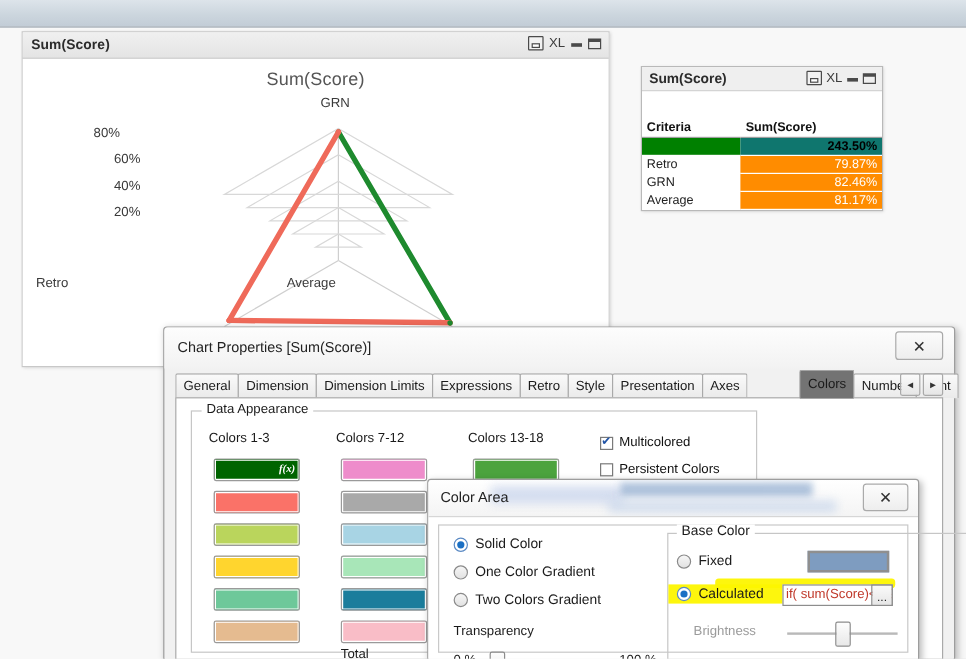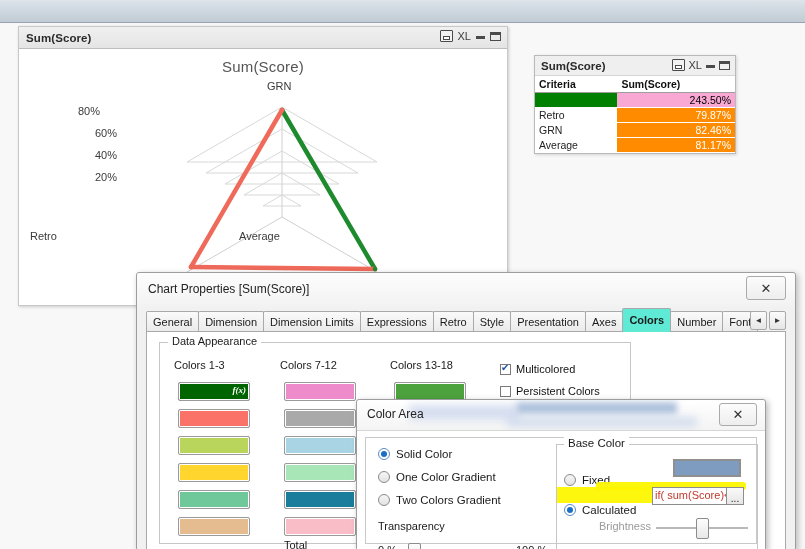--- a/index.html
+++ b/index.html
@@ -55,31 +55,31 @@
   
   .table-window {
     position:absolute; left:534px; top:55px; width:200px;
     background:#fff; border:1px solid #b9b9b9;
     box-shadow: 1px 1px 3px rgba(0,0,0,0.15);
   }
   .tw-titlebar{ position:relative; height:19px; background:#efefef; border-bottom:1px solid #d4d4d4;
     display:flex; align-items:center; }
   .tw-title{ font-size:11.5px; font-weight:bold; color:#2b2b2b; margin-left:6px;}
   .tw-btns{ position:absolute; right:5px; top:3px; display:flex; align-items:center; gap:4px;}
-  table.qtable{ border-collapse:collapse; width:100%; font-size:10.5px; }
+  table.qtable{ border-collapse:collapse; width:100%; font-size:10.5px;margin-top:22px; }
   table.qtable th{
     background:#ffffff; color:#111; font-weight:bold; text-align:left;
     padding:2px 4px; border-bottom:1px solid #9e9e9e; font-size:10.5px;
   }
   table.qtable th.num { text-align:left; }
   table.qtable td{ padding:1px 4px; border-bottom:1px solid #ffffff; font-size:10.5px; color:#222;}
   td.lbl{ background:#fff; color:#222; }
   td.val{ text-align:right; font-weight:normal; }
   tr.total td.lbl{ background:#008000; }
-  tr.total td.val{ background:#f9a8d4; color:#000; font-weight:normal; }
+  tr.total td.val{ background:#0f766e; color:#000; font-weight:bold; }
   tr.data td.val{ background:#FF8C00; color:#fff; }
 
   
   .props-dialog{
     position:absolute; left:136px; top:272px; width:658px; height:277px;
     background:#f1f1f1; border:1px solid #9d9d9d; border-radius:3px;
     box-shadow: 2px 2px 6px rgba(0,0,0,0.25);
   }
   .pd-title{
     position:relative; height:34px;
@@ -95,21 +95,21 @@
     font-size:13px; color:#333; cursor:pointer;
   }
   .tabstrip{ position:absolute; left:9px; top:38px; right:9px; height:21px; display:flex; align-items:flex-end; }
   .tab{
     font-size:11px; color:#1a1a1a; padding:3px 6px 3px 6px;
     background:linear-gradient(to bottom,#fafafa,#eaeaea);
     border:1px solid #a9a9a9; border-bottom:none; margin-right:-1px;
     border-top-left-radius:2px; border-top-right-radius:2px;
     height:14px; line-height:14px; cursor:pointer; white-space:nowrap;
   }
-  .tab.active{ background:#5eead4; height:17px; line-height:16px; position:relative; z-index:5; font-weight:bold;}
+  .tab.active{ background:#737373; height:17px; line-height:16px; position:relative; z-index:5; font-weight:normal;margin-left:44px;}
   .tabarrows{ position:absolute; right:9px; top:38px; display:flex; gap:2px; }
   .tabarrow{
     width:15px; height:17px; border:1px solid #a9a9a9; border-radius:2px;
     background:linear-gradient(to bottom,#fbfbfb,#e6e6e6);
     font-size:8px; color:#333; display:flex; align-items:center; justify-content:center; cursor:pointer;
   }
   .pd-page{
     position:absolute; left:9px; top:58px; right:9px; bottom:0;
     background:#fff; border:1px solid #a9a9a9;
   }
@@ -203,21 +203,21 @@
   }
   .highlight{
     position:absolute; background:#fdf500; opacity:.95;
   }
   .slider-track{ position:absolute; height:2px; background:#b9b9b9; }
   .slider-thumb{
     position:absolute; width:11px; height:19px; border:1px solid #8c8c8c;
     background:linear-gradient(to bottom,#fdfdfd,#e8e8e8); border-radius:2px;
   }
   .small-lbl{ position:absolute; font-size:11px; color:#1a1a1a; }
-  .small-lbl.dim{ color:#9b9b9b;margin-left:21px; }
+  .small-lbl.dim{ color:#9b9b9b; }
 </style>
 </head>
 <body>
 
 <div id="root">
 
   <div class="top-strip"></div>
 
   <div class="chart-window">
     <div class="cw-titlebar">
@@ -395,34 +395,34 @@
           <span class="radio"></span>
           <span>Two Colors Gradient</span>
         </div>
 
         <span class="small-lbl" style="left:12px; top:82px;">Transparency</span>
         <span class="small-lbl" style="left:12px; top:106px;">0 %</span>
 
         <div class="slider-thumb" style="left:42px; top:105px;"></div>
         <span class="small-lbl" style="left:150px; top:106px;">100 %</span>
 
-        <div class="mini-group" style="left:190px; top:6px; width:200px; height:104px;">
+        <div class="mini-group" style="left:190px; top:6px; width:200px; height:104px;padding-left:48px;">
           <span class="mini-legend">Base Color</span>
         </div>
 
-        <div class="radio-row" style="left:198px; top:36px;">
+        <div class="radio-row" style="left:198px; top:24px;">
           <span class="radio"></span>
           <span>Fixed</span>
         </div>
         <div class="base-swatch" style="left:307px; top:21px;"></div>
 
         <div class="highlight" style="left:191px; top:49px; width:185px; height:16px;"></div>
         <div class="highlight" style="left:230px; top:44px; width:150px; height:8px; border-radius:3px;"></div>
 
-        <div class="radio-row" style="left:198px; top:66px; z-index:3;">
+        <div class="radio-row" style="left:198px; top:51px; z-index:3;">
           <span class="radio on"></span>
           <span>Calculated</span>
         </div>
         <div class="calc-input" style="left:286px; top:49px; z-index:4;">if( sum(Score)&lt;.79</div>
         <div class="calc-ellipsis" style="left:360px; top:49px; z-index:5;">...</div>
 
         <span class="small-lbl dim" style="left:212px; top:82px;">Brightness</span>
         <div class="slider-track" style="left:290px; top:89px; width:92px;"></div>
         <div class="slider-thumb" style="left:330px; top:80px;"></div>
 

